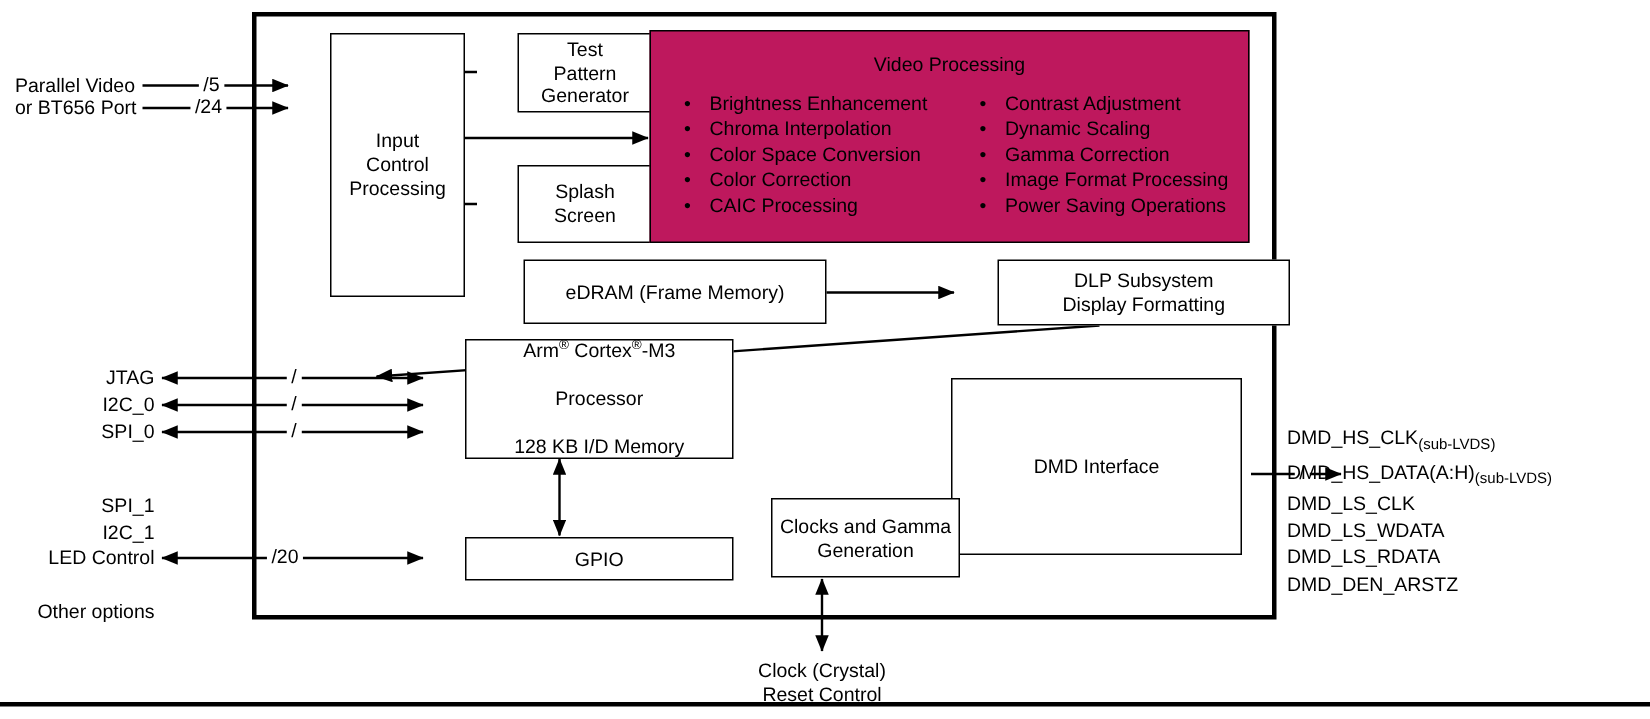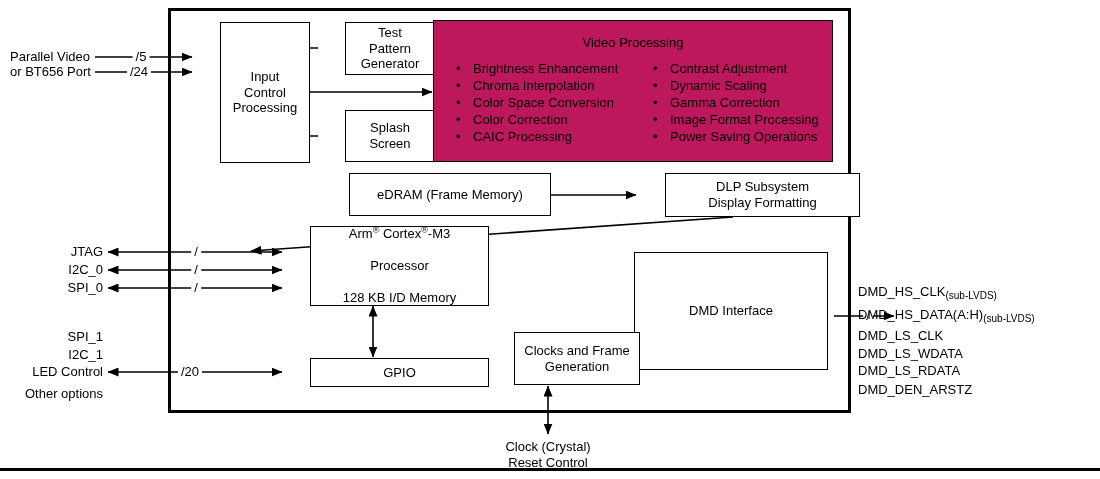--- a/index.html
+++ b/index.html
@@ -74,21 +74,21 @@
       <line x1="108" y1="288" x2="282" y2="288" marker-start="url(#ahs)" marker-end="url(#ah)"></line>
       <line x1="108" y1="372" x2="282" y2="372" marker-start="url(#ahs)" marker-end="url(#ah)"></line>
       <line x1="373" y1="306" x2="373" y2="357" marker-start="url(#ahs)" marker-end="url(#ah)"></line>
       <line x1="548" y1="386" x2="548" y2="434" marker-start="url(#ahs)" marker-end="url(#ah)"></line>
       <line x1="834" y1="316" x2="894" y2="316" marker-end="url(#ah)"></line>
     </g>
   </svg>
 
   <div class="outer"></div>
 
-  <div class="blk" style="left:193px; top:22px;  width:90px;  height:141px;">Input
+  <div class="blk" style="left:193px; top:22px;  width:90px;  height:176px;">Input
 Control
 Processing</div>
   <div class="blk" style="left:318px; top:22px;  width:90px;  height:53px;">Test
 Pattern
 Generator</div>
   <div class="blk" style="left:318px; top:110px; width:90px;  height:52px;">Splash
 Screen</div>
 
   <div class="vp" style="left:433px; top:20px; width:400px; height:142px;">
     <div class="vp-title">Video Processing</div>
@@ -115,34 +115,34 @@
   <div class="blk" style="left:283px; top:226px; width:179px; height:80px;">
     <div>
       <div><span>Arm</span><sup>®</sup><span> Cortex</span><sup>®</sup><span>-M3</span></div>
       <div>Processor</div>
       <div>128 KB I/D Memory</div>
     </div>
   </div>
 
   <div class="blk" style="left:607px; top:252px; width:194px; height:118px;">DMD Interface</div>
   <div class="blk" style="left:283px; top:358px; width:179px; height:29px;">GPIO</div>
-  <div class="blk" style="left:487px; top:332px; width:126px; height:53px;">Clocks and Frame
+  <div class="blk" style="left:487px; top:332px; width:126px; height:53px;">Clocks and Gamma
 Generation</div>
 
   <div class="lbl" style="left:10px; top:49px;">Parallel Video</div>
   <div class="lbl" style="left:10px; top:64px;">or BT656 Port</div>
 
   <div class="lbl r" style="top:244px;">JTAG</div>
   <div class="lbl r" style="top:262px;">I2C_0</div>
   <div class="lbl r" style="top:280px;">SPI_0</div>
 
   <div class="lbl r" style="top:329px;">SPI_1</div>
   <div class="lbl r" style="top:347px;">I2C_1</div>
   <div class="lbl r" style="top:364px;">LED Control</div>
-  <div class="lbl r" style="top:386px;text-align:right;">Other options</div>
+  <div class="lbl r" style="top:400px;text-align:right;">Other options</div>
 
   <span class="slash" style="left:141px; top:57px;">/5</span>
   <span class="slash" style="left:139px; top:72px;">/24</span>
   <span class="slash" style="left:196px; top:252px;">/</span>
   <span class="slash" style="left:196px; top:270px;">/</span>
   <span class="slash" style="left:196px; top:288px;">/</span>
   <span class="slash" style="left:190px; top:372px;">/20</span>
   <span class="slash" style="left:868px; top:316px;">/</span>
 
   <div class="sig-row" style="top:284px;"><span>DMD_HS_CLK</span><span class="sig-sub">(sub-LVDS)</span></div>

